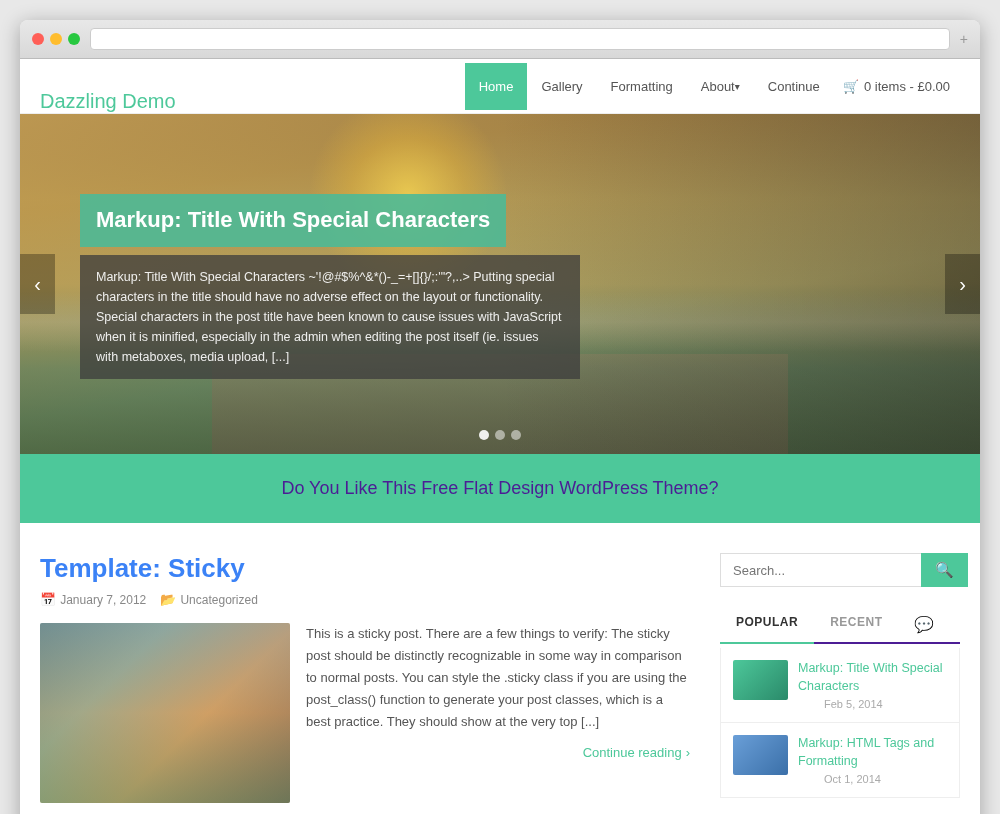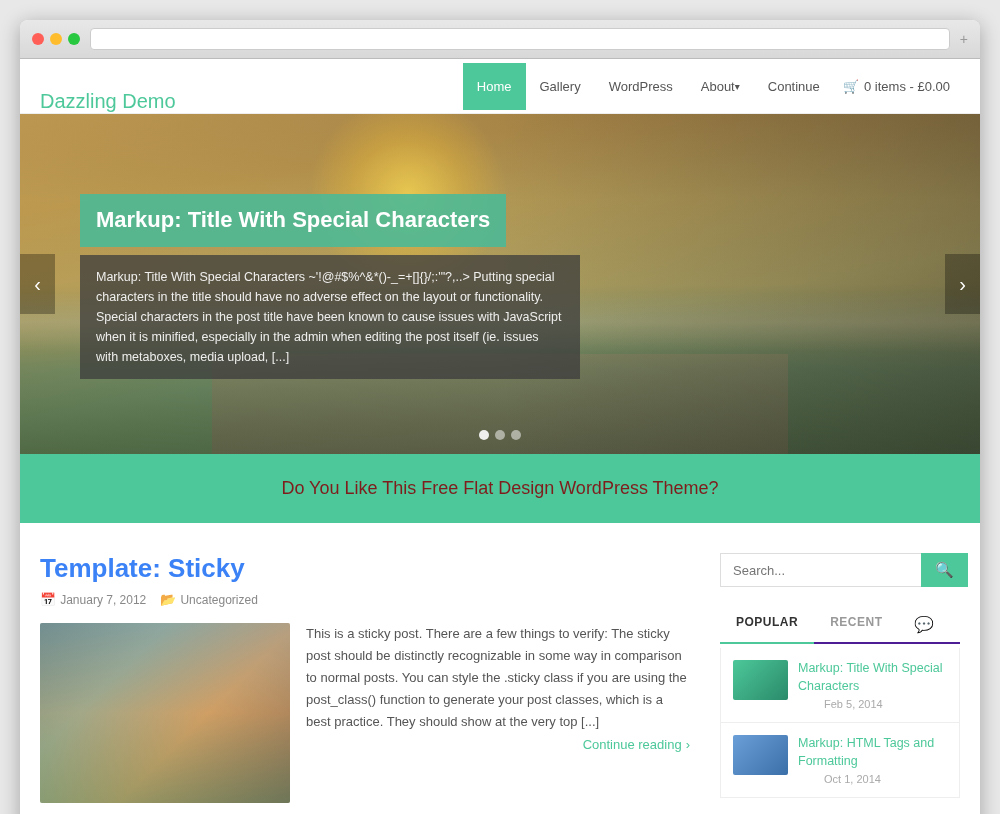--- a/index.html
+++ b/index.html
@@ -197,21 +197,21 @@
     
     .cta-banner {
       background: #4dc89a;
       display: flex;
       align-items: center;
       justify-content: center;
       padding: 24px 40px;
       gap: 60px;
     }
     .cta-text {
-      color: #7f1d1d;
+      color: #4c1d95;
       font-size: 18px;
       font-weight: 400;
     }
     .cta-btn {
       background: white;
       color: #4dc89a;
       border: 2px solid white;
       padding: 12px 28px;
       font-size: 15px;
       font-weight: 600;
@@ -277,21 +277,21 @@
       color: #555;
       line-height: 1.7;
       flex: 1;
     }
     .continue-reading {
       display: inline-flex;
       align-items: center;
       gap: 4px;
       color: #4dc89a;
       font-size: 13px;
-      margin-top: 4px;
+      margin-top: 12px;
       cursor: pointer;
       float: right;
     }
 
     
     .sidebar {
       width: 240px;
       flex-shrink: 0;
     }
     .search-box {
@@ -418,21 +418,21 @@
     <div class="browser-expand">+</div>
   </div>
 
   <div class="website">
 
     <nav class="top-nav">
       <div class="site-logo">Dazzling Demo</div>
       <div class="nav-items">
         <a class="nav-item active">Home</a>
         <a class="nav-item">Gallery</a>
-        <a class="nav-item">WordPress</a>
+        <a class="nav-item">Formatting</a>
         <a class="nav-item nav-item-with-arrow">About</a>
         <a class="nav-item">Continue</a>
         <div class="cart-item">
           <span>🛒</span>
           <span>0 items - £0.00</span>
         </div>
       </div>
     </nav>
 
     <div class="hero-slider">

